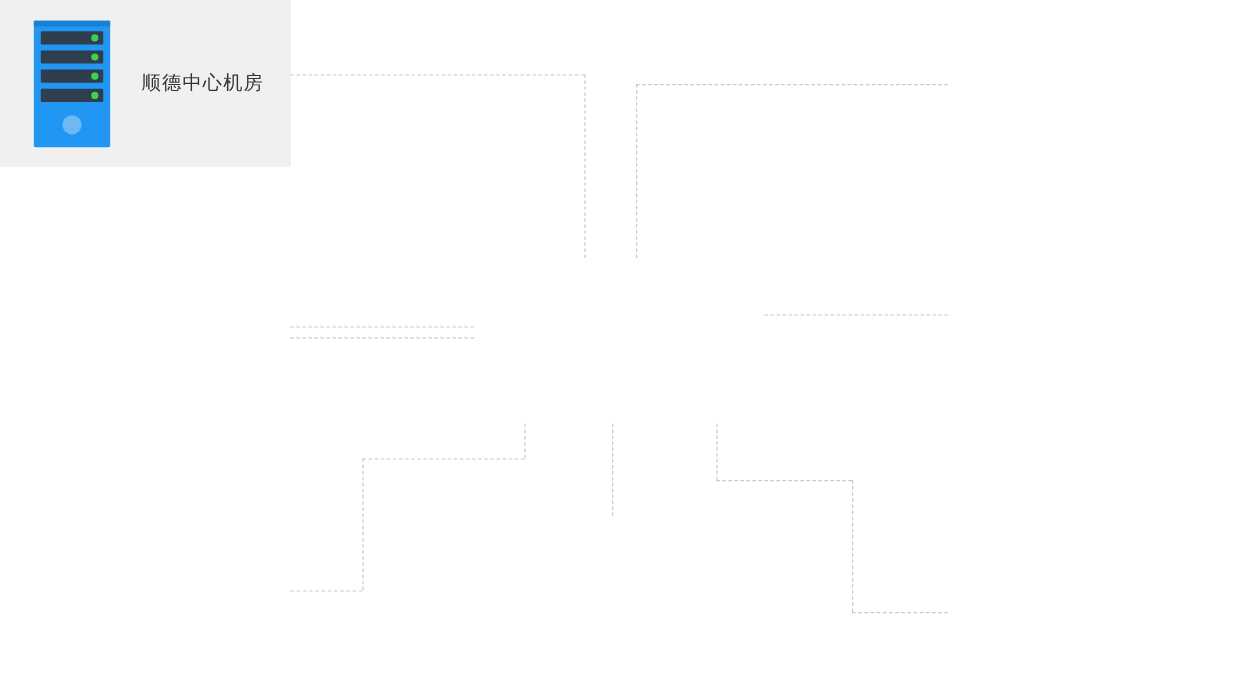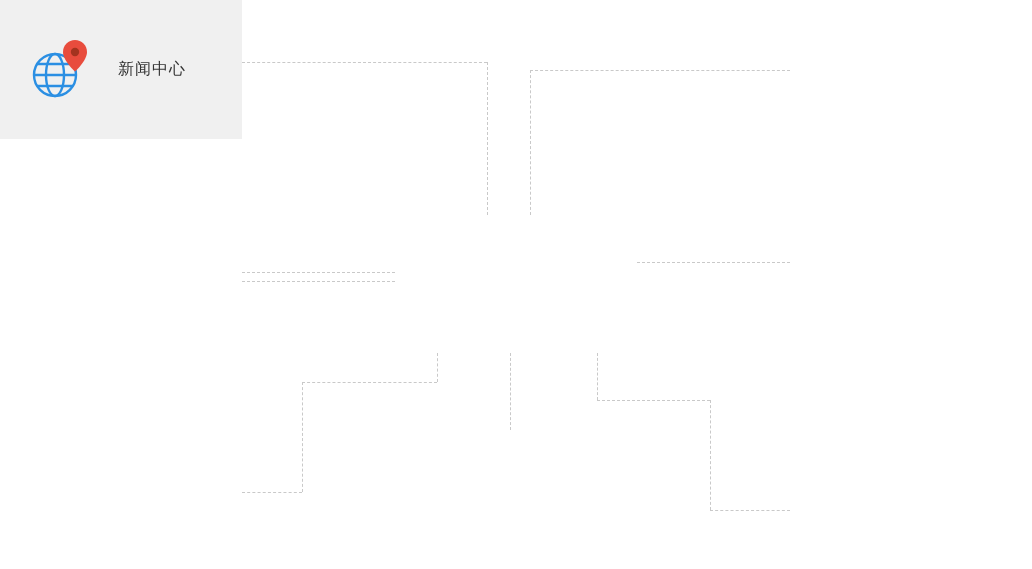--- a/index.html
+++ b/index.html
@@ -204,30 +204,14 @@
             <circle cx="51" cy="30.5" r="3"></circle>
           <circle cx="51" cy="46.5" r="3"></circle>
             <circle cx="51" cy="62.5" r="3"></circle>
         </g>
         <circle cx="32" cy="87" r="8" fill="#6cb9f4"></circle>
       </svg>
     </span>
     <span class="label">顺德中心机房</span>
   </div>
 
-  <div class="card pos-br">
-    <span class="iconbox">
-      <svg width="64" height="62" viewBox="0 0 64 62">
-        <g fill="none" stroke="#2b8fe3" stroke-width="2.4">
-          <circle cx="27" cy="36" r="21"></circle>
-          <ellipse cx="27" cy="36" rx="9" ry="21"></ellipse>
-          <line x1="6" y1="36" x2="48" y2="36"></line>
-          <line x1="9.2" y1="25" x2="44.8" y2="25"></line>
-          <line x1="9.2" y1="47" x2="44.8" y2="47"></line>
-        </g>
-        <path d="M47 1 c-6.6 0 -12 5.4 -12 12 c0 8.8 12 19.5 12 19.5 s12 -10.7 12 -19.5 c0 -6.6 -5.4 -12 -12 -12 z" fill="#e84c3d"></path>
-        <circle cx="47" cy="13" r="4.2" fill="#a3331f"></circle>
-      </svg>
-    </span>
-    <span class="label">新闻中心</span>
-  </div>
 
 </div>
 
 </body></html>

